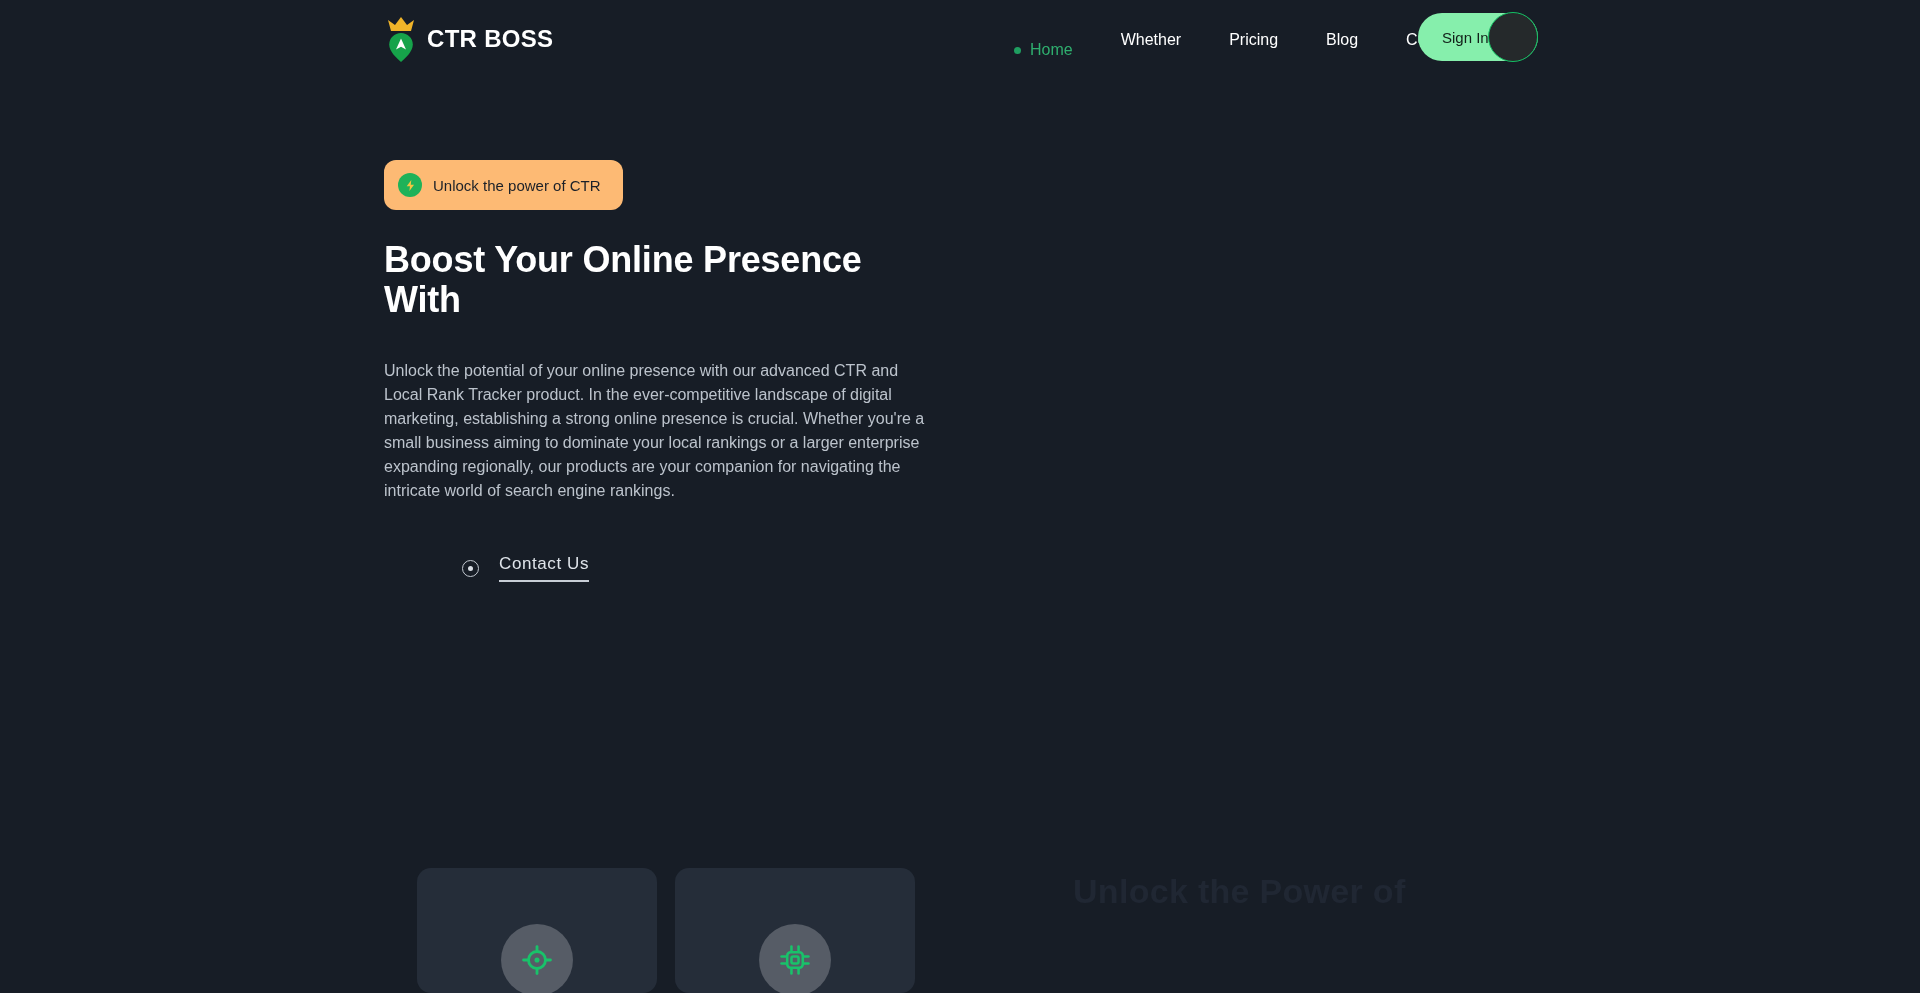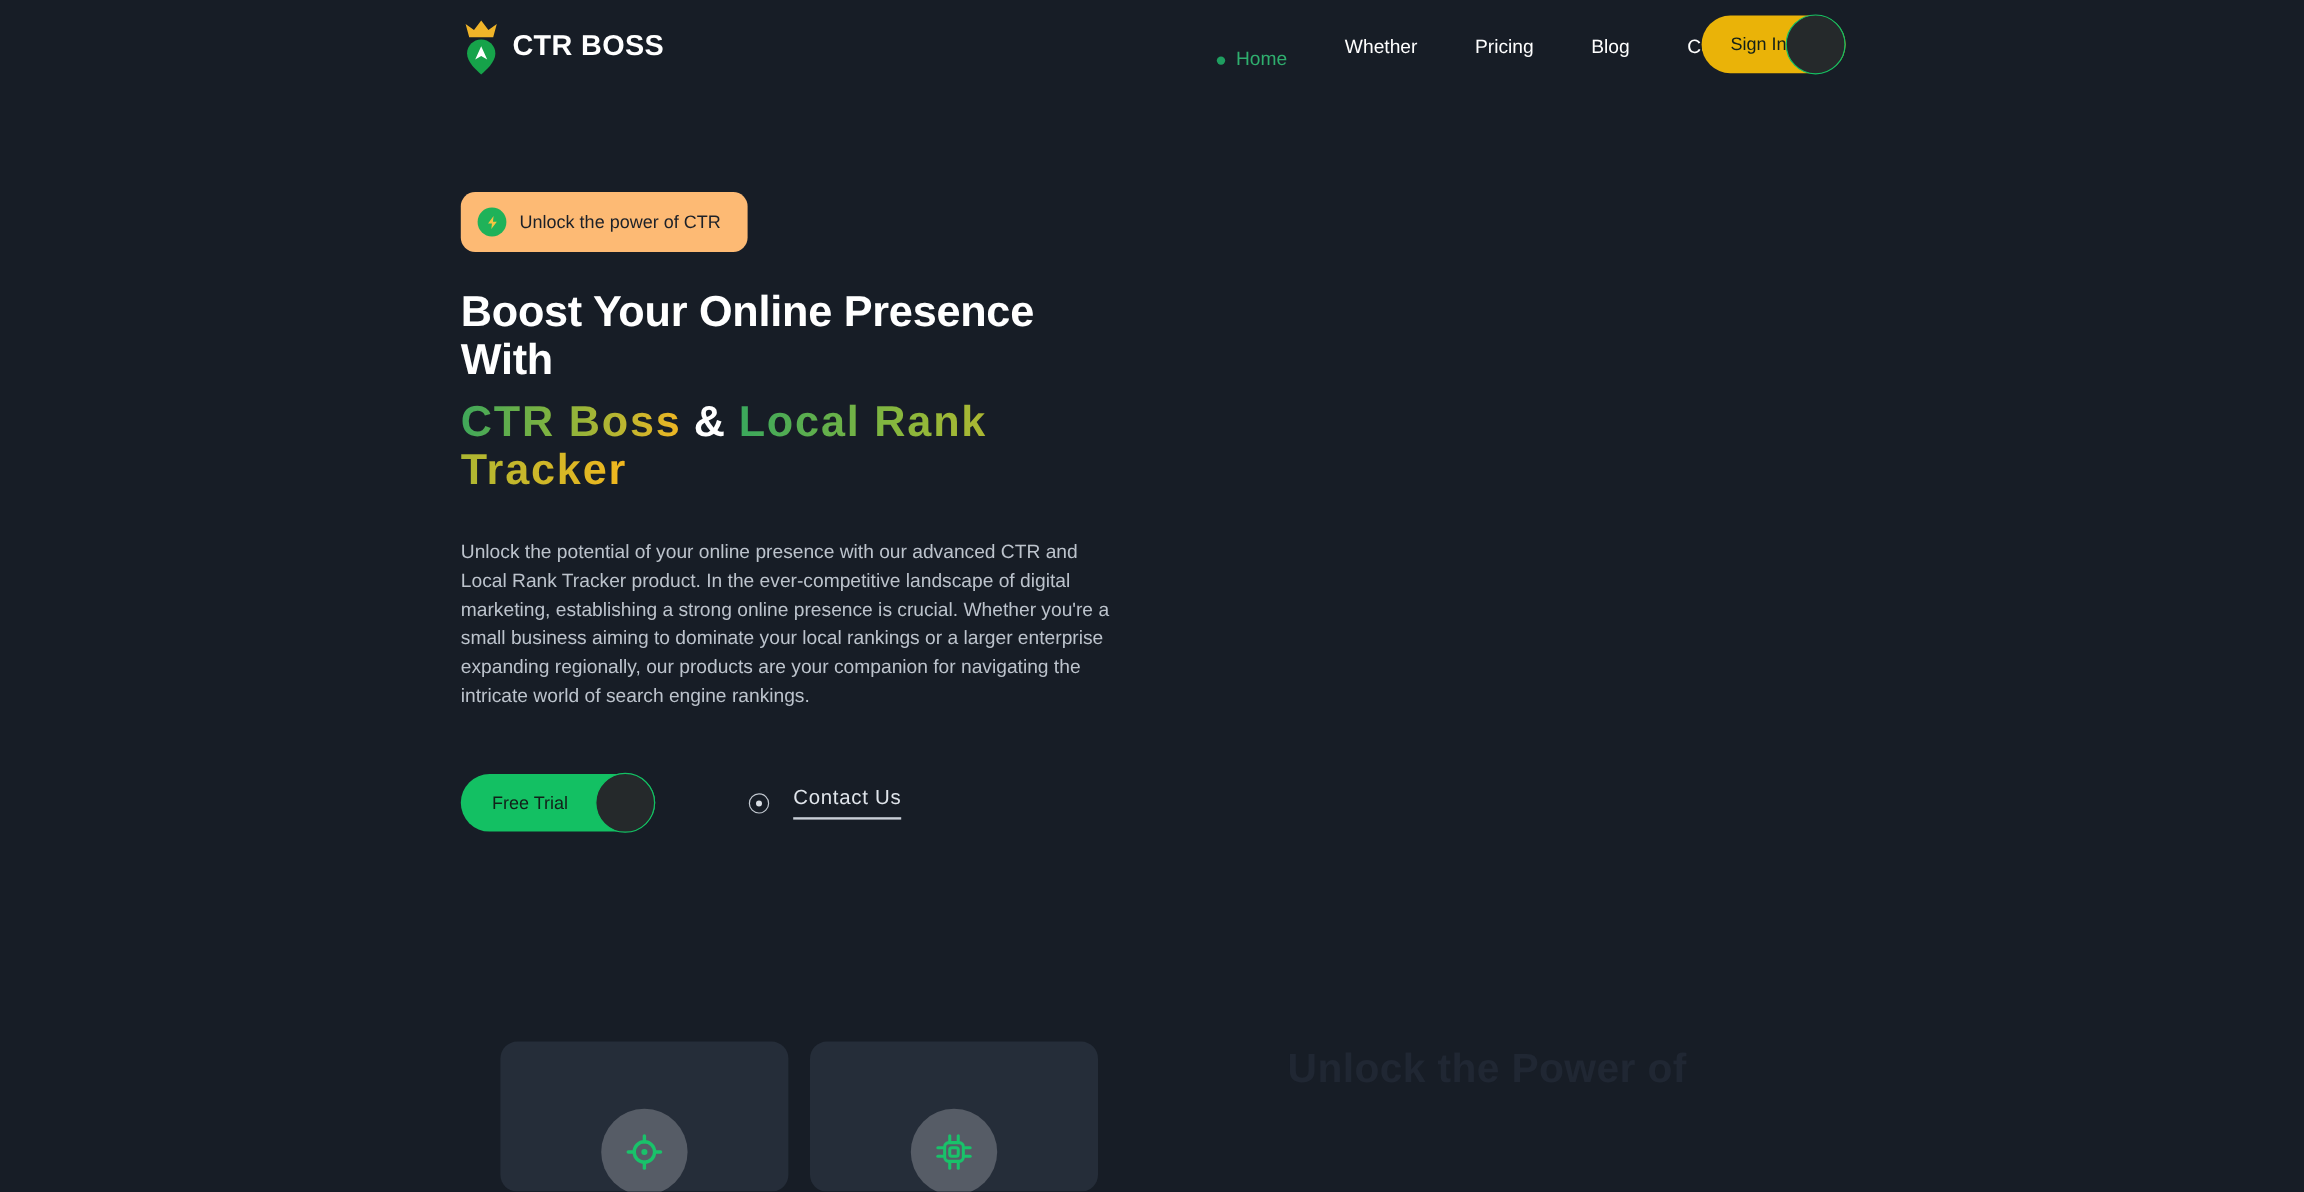--- a/index.html
+++ b/index.html
@@ -32,21 +32,21 @@
   .nav-item {
     font-size:16px; color:#ffffff; padding:0 24px;
     display:flex; align-items:center; gap:9px; cursor:pointer;
     white-space:nowrap;
   }
   .nav-item.active { color:#2fae6e;margin-top:20px; }
   .nav-dot { width:7px; height:7px; border-radius:50%; background:#1f9e60; display:inline-block; }
   .signin {
     position:absolute; left:1418px; top:13px;
     width:120px; height:48px; border-radius:26px;
-    background:#eab308; border:none; cursor:pointer;
+    background:#86efac; border:none; cursor:pointer;
     display:flex; align-items:center;
   }
   .signin-label {
     font-size:15px; color:#122019; font-weight:500;
     margin-left:24px; line-height:1;
   }
   .signin-knob {
     position:absolute; right:0px; top:-1px;
     width:50px; height:50px; border-radius:50%;
     background:#25292b; border:1.5px solid #13c063;
@@ -180,33 +180,24 @@
     <span class="badge-icon">
       <svg width="13" height="13" viewBox="0 0 24 24">
         <path d="M13.5 2 L5 13.5 H11 L10 22 L18.5 10.5 H12.5 Z" fill="#f4c542"></path>
       </svg>
     </span>
     <span class="badge-text">Unlock the power of CTR</span>
   </div>
 
   <h1 class="headline">Boost Your Online Presence With</h1>
 
-  <div class="headline-2">
-    <span class="grad-a">CTR Boss</span>
-    <span class="amp">&amp;</span>
-    <span class="grad-b">Local Rank Tracker</span>
-  </div>
 
   <p class="lead">Unlock the potential of your online presence with our advanced CTR and Local Rank Tracker product. In the ever-competitive landscape of digital marketing, establishing a strong online presence is crucial. Whether you're a small business aiming to dominate your local rankings or a larger enterprise expanding regionally, our products are your companion for navigating the intricate world of search engine rankings.</p>
 
   <div class="cta-row">
-    <button class="btn-trial">
-      <span class="btn-trial-label">Free Trial</span>
-      <span class="btn-trial-knob"></span>
-    </button>
 
     <a class="contact-link">
       <span class="contact-ico">
           <i></i>
         </span>
       <span class="contact-text">Contact Us</span>
     </a>
   </div>
 </div>
 

